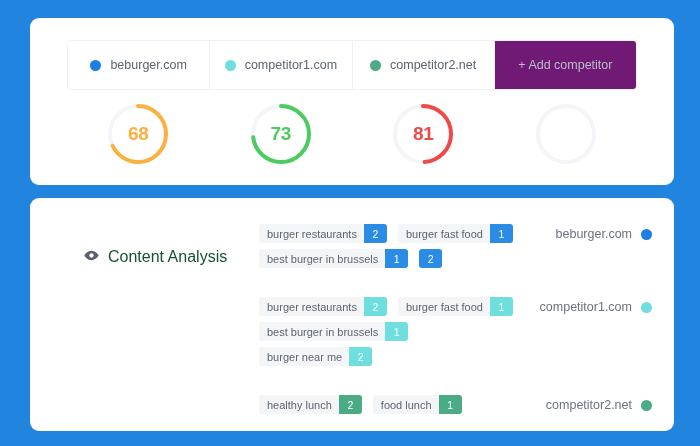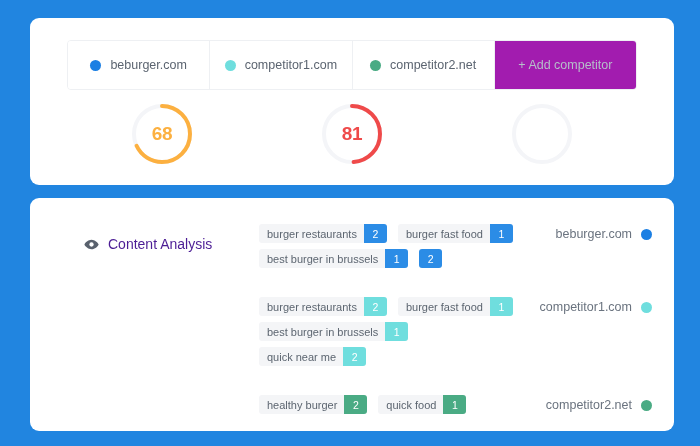--- a/index.html
+++ b/index.html
@@ -54,21 +54,21 @@
     gap: 9px;
     font-size: 12.5px;
     color: #5b6470;
     border-right: 1px solid #eef0f3;
     background: #fff;
     cursor: pointer;
     user-select: none;
   }
   .tab:last-child { border-right: none; }
   .tab.add {
-    background: #a21caf;
+    background: #701a75;
     color: #b6bfca;
   }
   .tab-dot {
     width: 11px;
     height: 11px;
     border-radius: 50%;
     flex: 0 0 auto;
     display: inline-block;
   }
 
@@ -121,22 +121,23 @@
     flex: 0 0 auto;
     display: flex;
     align-items: flex-start;
     gap: 9px;
     padding-top: 12px;
     padding-left: 32px;
     box-sizing: border-box;
   }
   .eye-icon { margin-top: 1px; }
   .analysis-title span {
-    font-size: 14px;
-    color: #4c1d95;
+    font-size: 16px;
+    color: #14532d;
+    margin-top: 12px;
   }
 
   .groups {
     flex: 1 1 auto;
     display: flex;
     flex-direction: column;
   }
   .group {
     display: flex;
     align-items: flex-start;
@@ -229,20 +230,29 @@
       <div class="gauge-cell">
         <div class="gauge">
           <svg width="62" height="62" viewBox="0 0 62 62">
             <circle class="track" cx="31" cy="31" r="28"></circle>
             <circle class="bar" cx="31" cy="31" r="28" stroke="#fcb040" stroke-dasharray="119.6 175.9"></circle>
           </svg>
           <div class="gauge-val" style="color:#fcb040">68</div>
         </div>
       </div>
 
+      <div class="gauge-cell">
+        <div class="gauge">
+          <svg width="62" height="62" viewBox="0 0 62 62">
+            <circle class="track" cx="31" cy="31" r="28"></circle>
+            <circle class="bar" cx="31" cy="31" r="28" stroke="#4ccb5f" stroke-dasharray="128.4 167.1"></circle>
+          </svg>
+          <div class="gauge-val" style="color:#4ccb5f">73</div>
+        </div>
+      </div>
 
       <div class="gauge-cell">
         <div class="gauge">
           <svg width="62" height="62" viewBox="0 0 62 62">
             <circle class="track" cx="31" cy="31" r="28"></circle>
             <circle class="bar" cx="31" cy="31" r="28" stroke="#ef4a4a" stroke-dasharray="86.2 209.3"></circle>
           </svg>
           <div class="gauge-val" style="color:#ef4a4a">81</div>
         </div>
       </div>
@@ -306,38 +316,38 @@
             </span>
             <span class="tag">
               <span class="tag-text">burger fast food</span>
               <span class="tag-count" style="background:#6fdede">1</span>
             </span>
             <span class="tag">
               <span class="tag-text">best burger in brussels</span>
               <span class="tag-count" style="background:#6fdede">1</span>
             </span>
             <span class="tag">
-              <span class="tag-text">quick near me</span>
+              <span class="tag-text">burger near me</span>
               <span class="tag-count" style="background:#6fdede">2</span>
             </span>
           </div>
           <div class="group-label">
             <span>competitor1.com</span>
             <span class="label-dot" style="background:#6fdede"></span>
           </div>
         </div>
 
         <div class="group g3">
           <div class="group-tags">
             <span class="tag">
-              <span class="tag-text">healthy burger</span>
+              <span class="tag-text">healthy lunch</span>
               <span class="tag-count" style="background:#4aab84">2</span>
             </span>
             <span class="tag">
-              <span class="tag-text">quick food</span>
+              <span class="tag-text">food lunch</span>
               <span class="tag-count" style="background:#4aab84">1</span>
             </span>
           </div>
           <div class="group-label">
             <span>competitor2.net</span>
             <span class="label-dot" style="background:#4aab84"></span>
           </div>
         </div>
 
       </div>

